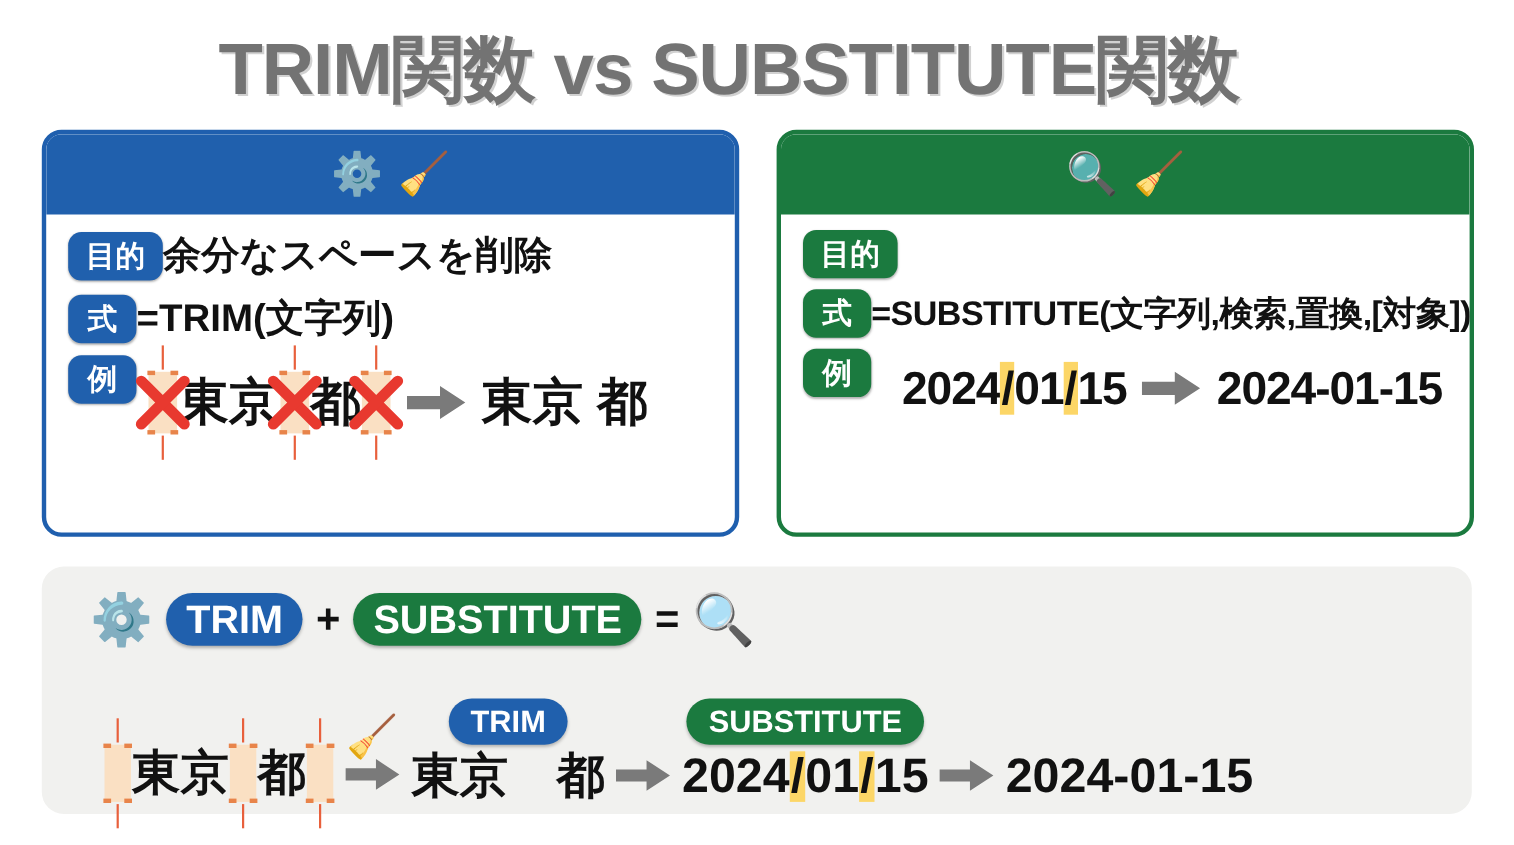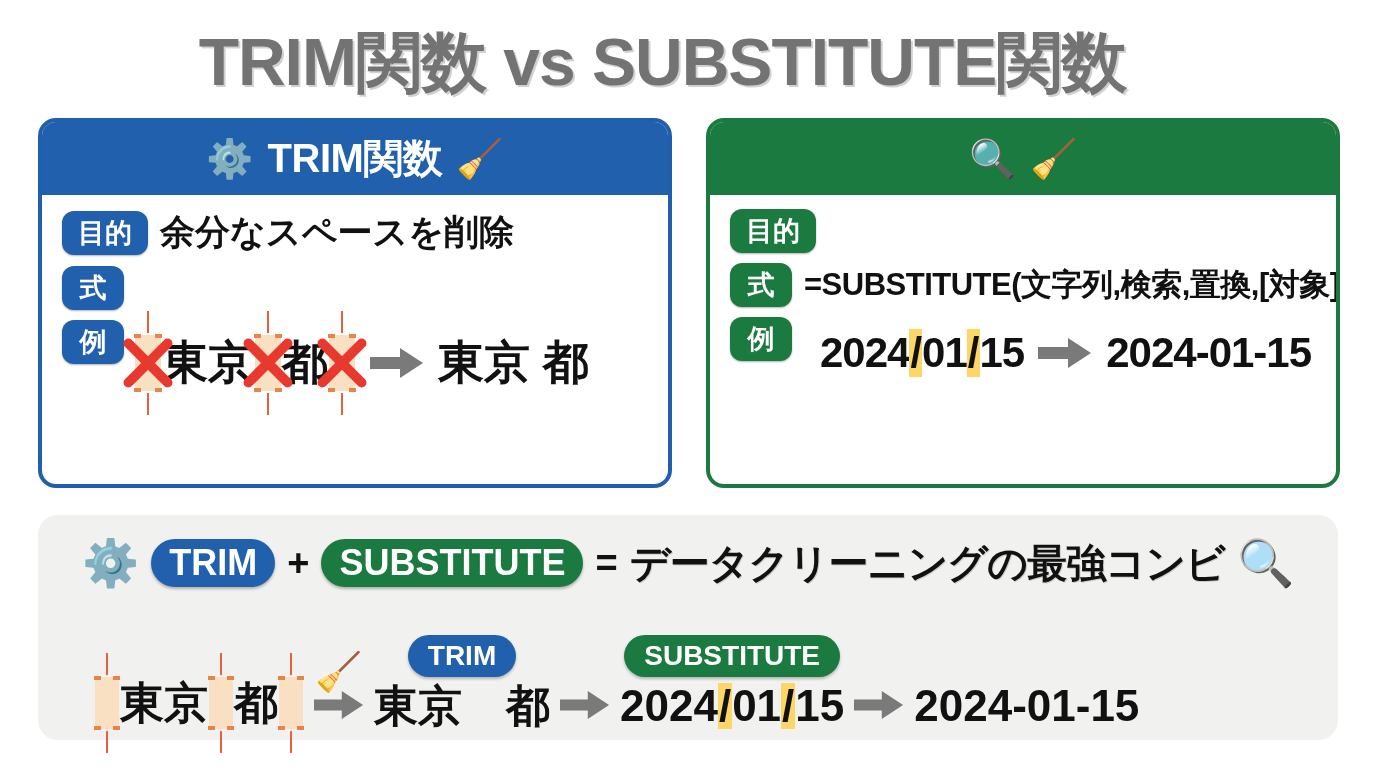--- a/index.html
+++ b/index.html
@@ -61,21 +61,21 @@
   .card.right .card-header { background: #1b7a3f; }
   .card-header .emo { font-size: 38px; line-height: 1; }
 
   .card-body {
     padding: 14px 0 0 20px;
   }
 
   .row {
     display: flex;
     align-items: center;
-    gap: 12px;
+    gap: 0;
     margin-bottom: 10px;
   }
   .badge {
     flex: none;
     width: 86px;
     height: 44px;
     border-radius: 12px;
     display: flex;
     align-items: center;
     justify-content: center;
@@ -277,32 +277,32 @@
   .spacebox.plain { height: 52px; width: 24px; }
 </style>
 </head>
 <body>
 
 <div class="title">TRIM関数 vs SUBSTITUTE関数</div>
 
 <div class="card left">
   <div class="card-header">
     <span class="emo">⚙️</span>
-    <span>TRIM関数</span>
     <span class="emo">🧹</span>
   </div>
   <div class="card-body">
 
     <div class="row">
       <div class="badge">目的</div>
       <div class="row-text">余分なスペースを削除</div>
     </div>
 
     <div class="row">
       <div class="badge sm">式</div>
+      <div class="row-text">=TRIM(文字列)</div>
     </div>
 
     <div class="example">
       <div class="badge sm">例</div>
       <div class="ex-content">
         <div class="ex-text">
           <span class="spacebox">
             <span class="corner tl"></span>
               <span class="corner tr"></span>
             <span class="corner bl"></span>
@@ -386,21 +386,20 @@
 </div>
 
 <div class="bottom">
 
   <div class="bottom-title">
     <span class="emo">⚙️</span>
     <span class="pill blue">TRIM</span>
     <span class="plus">+</span>
     <span class="pill green">SUBSTITUTE</span>
     <span class="eq">=</span>
-    <span class="combo-text">データクリーニングの最強コンビ</span>
     <span class="emo">🔍</span>
   </div>
 
   <div class="flow">
 
     <div class="flow-step">
       <span class="flow-label blue ghost"></span>
       <div class="flow-val">
         <span class="spacebox plain">
           <span class="corner tl"></span>

